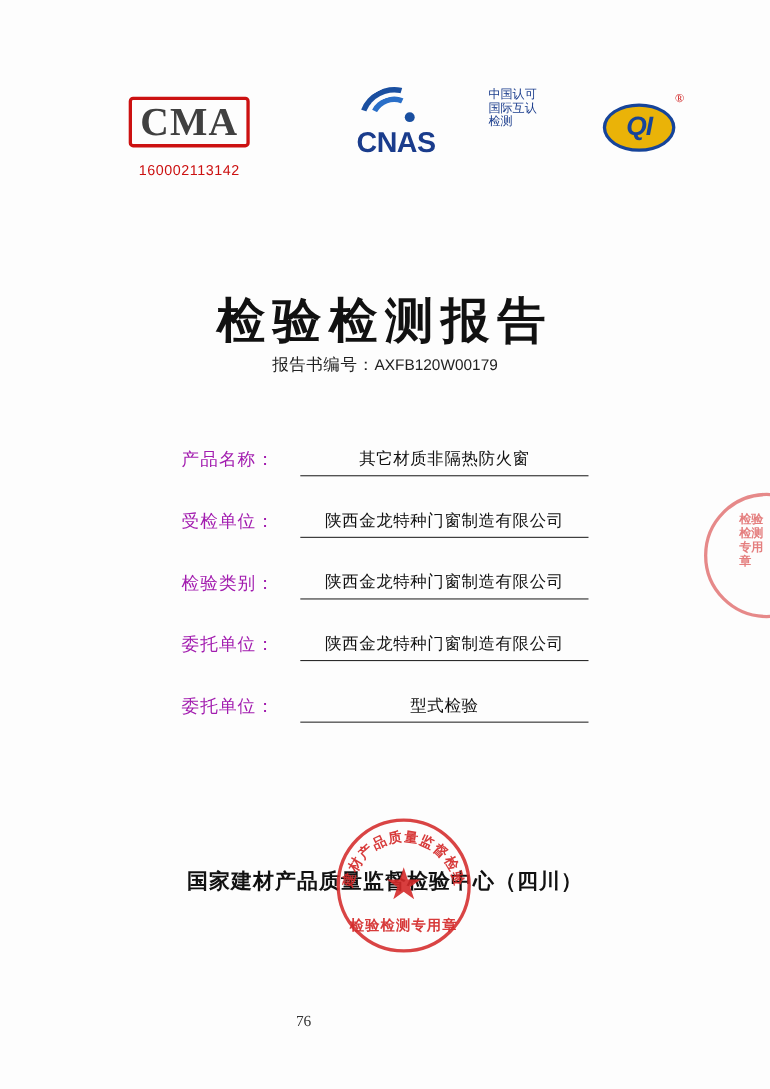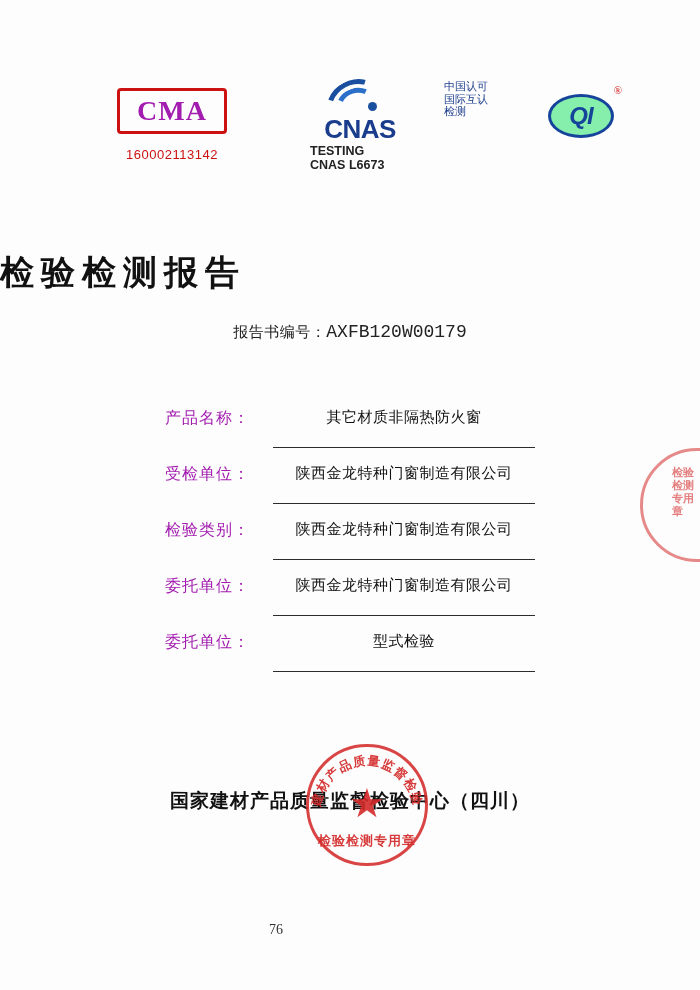--- a/index.html
+++ b/index.html
@@ -44,22 +44,22 @@
     border-radius: 4px;
     height: 46px;
     width: 110px;
     margin: 0 auto;
     position: relative;
     box-sizing: border-box;
   }
   .cma-mark span {
     font-family: "Liberation Serif", serif;
     font-weight: bold;
-    font-size: 28px;
-    color: #a21caf;
+    font-size: 36px;
+    color: #404040;
     letter-spacing: 1px;
     line-height: 40px;
     display: block;
     text-align: center;
   }
   .cma-num {
     color: #cc1111;
     font-size: 13px;
     letter-spacing: 0.5px;
     margin-top: 13px;
@@ -185,21 +185,21 @@
     width: 70px;
     height: 54px;
   }
   .qi-oval {
     width: 66px;
     height: 44px;
     border: 3px solid #16449a;
     border-radius: 50%;
     box-sizing: border-box;
     position: relative;
-    background: #86efac;
+    background: #eab308;
   }
   .qi-oval span {
     position: absolute;
     left: 0; right: 0;
     top: 5px;
     text-align: center;
     font-family: "Liberation Sans", sans-serif;
     font-weight: bold;
     font-style: italic;
     font-size: 24px;
@@ -210,43 +210,43 @@
     position: absolute;
     right: -4px;
     top: -10px;
     font-size: 11px;
     color: #cc1111;
   }
 
   
   .doc-title {
     position: absolute;
-    top: 250px;
-    left: 0;
-    width: 700px;
-    text-align: left;
+    top: 262px;
+    left: 0;
+    width: 700px;
+    text-align: center;
     font-family: "Liberation Serif", serif;
     font-weight: bold;
-    font-size: 34px;
+    font-size: 44px;
     letter-spacing: 7px;
     color: #111;
   }
   .report-no {
     position: absolute;
     top: 322px;
     left: 0;
     width: 700px;
     text-align: center;
     font-size: 15px;
     color: #222;
     letter-spacing: 0.5px;
   }
   .report-no .num {
-    font-family: Liberation Mono, monospace;
-    font-size: 18px;
+    font-family: Liberation Sans, sans-serif;
+    font-size: 14px;
     letter-spacing: 0;
   }
 
   
   .fields {
     position: absolute;
     top: 408px;
     left: 165px;
     width: 370px;
   }
@@ -265,21 +265,21 @@
   .field-value {
     position: absolute;
     left: 108px;
     top: 0;
     width: 262px;
     text-align: center;
     font-size: 15px;
     color: #111;
     letter-spacing: 0.5px;
     border-bottom: 1px solid #2b2b2b;
-    padding-bottom: 20px;
+    padding-bottom: 5px;
   }
 
   
   .issuer {
     position: absolute;
     top: 788px;
     left: 0;
     width: 700px;
     text-align: center;
     font-weight: bold;
@@ -399,24 +399,20 @@
         <div class="cnas-swirl">
           <div class="arc a1"></div>
           <div class="arc a2"></div>
           <div class="dot"></div>
         </div>
         <div class="cnas-word">CNAS</div>
       </div>
 
       <div class="cnas-cn">中国认可 国际互认 检测</div>
 
-      <div class="cnas-sub">
-        <div>TESTING</div>
-        <div>CNAS L6673</div>
-      </div>
     </div>
 
     <div class="qi">
       <div class="qi-oval">
         <span>QI</span>
       </div>
       <div class="qi-r">®</div>
     </div>
 
   </div>

